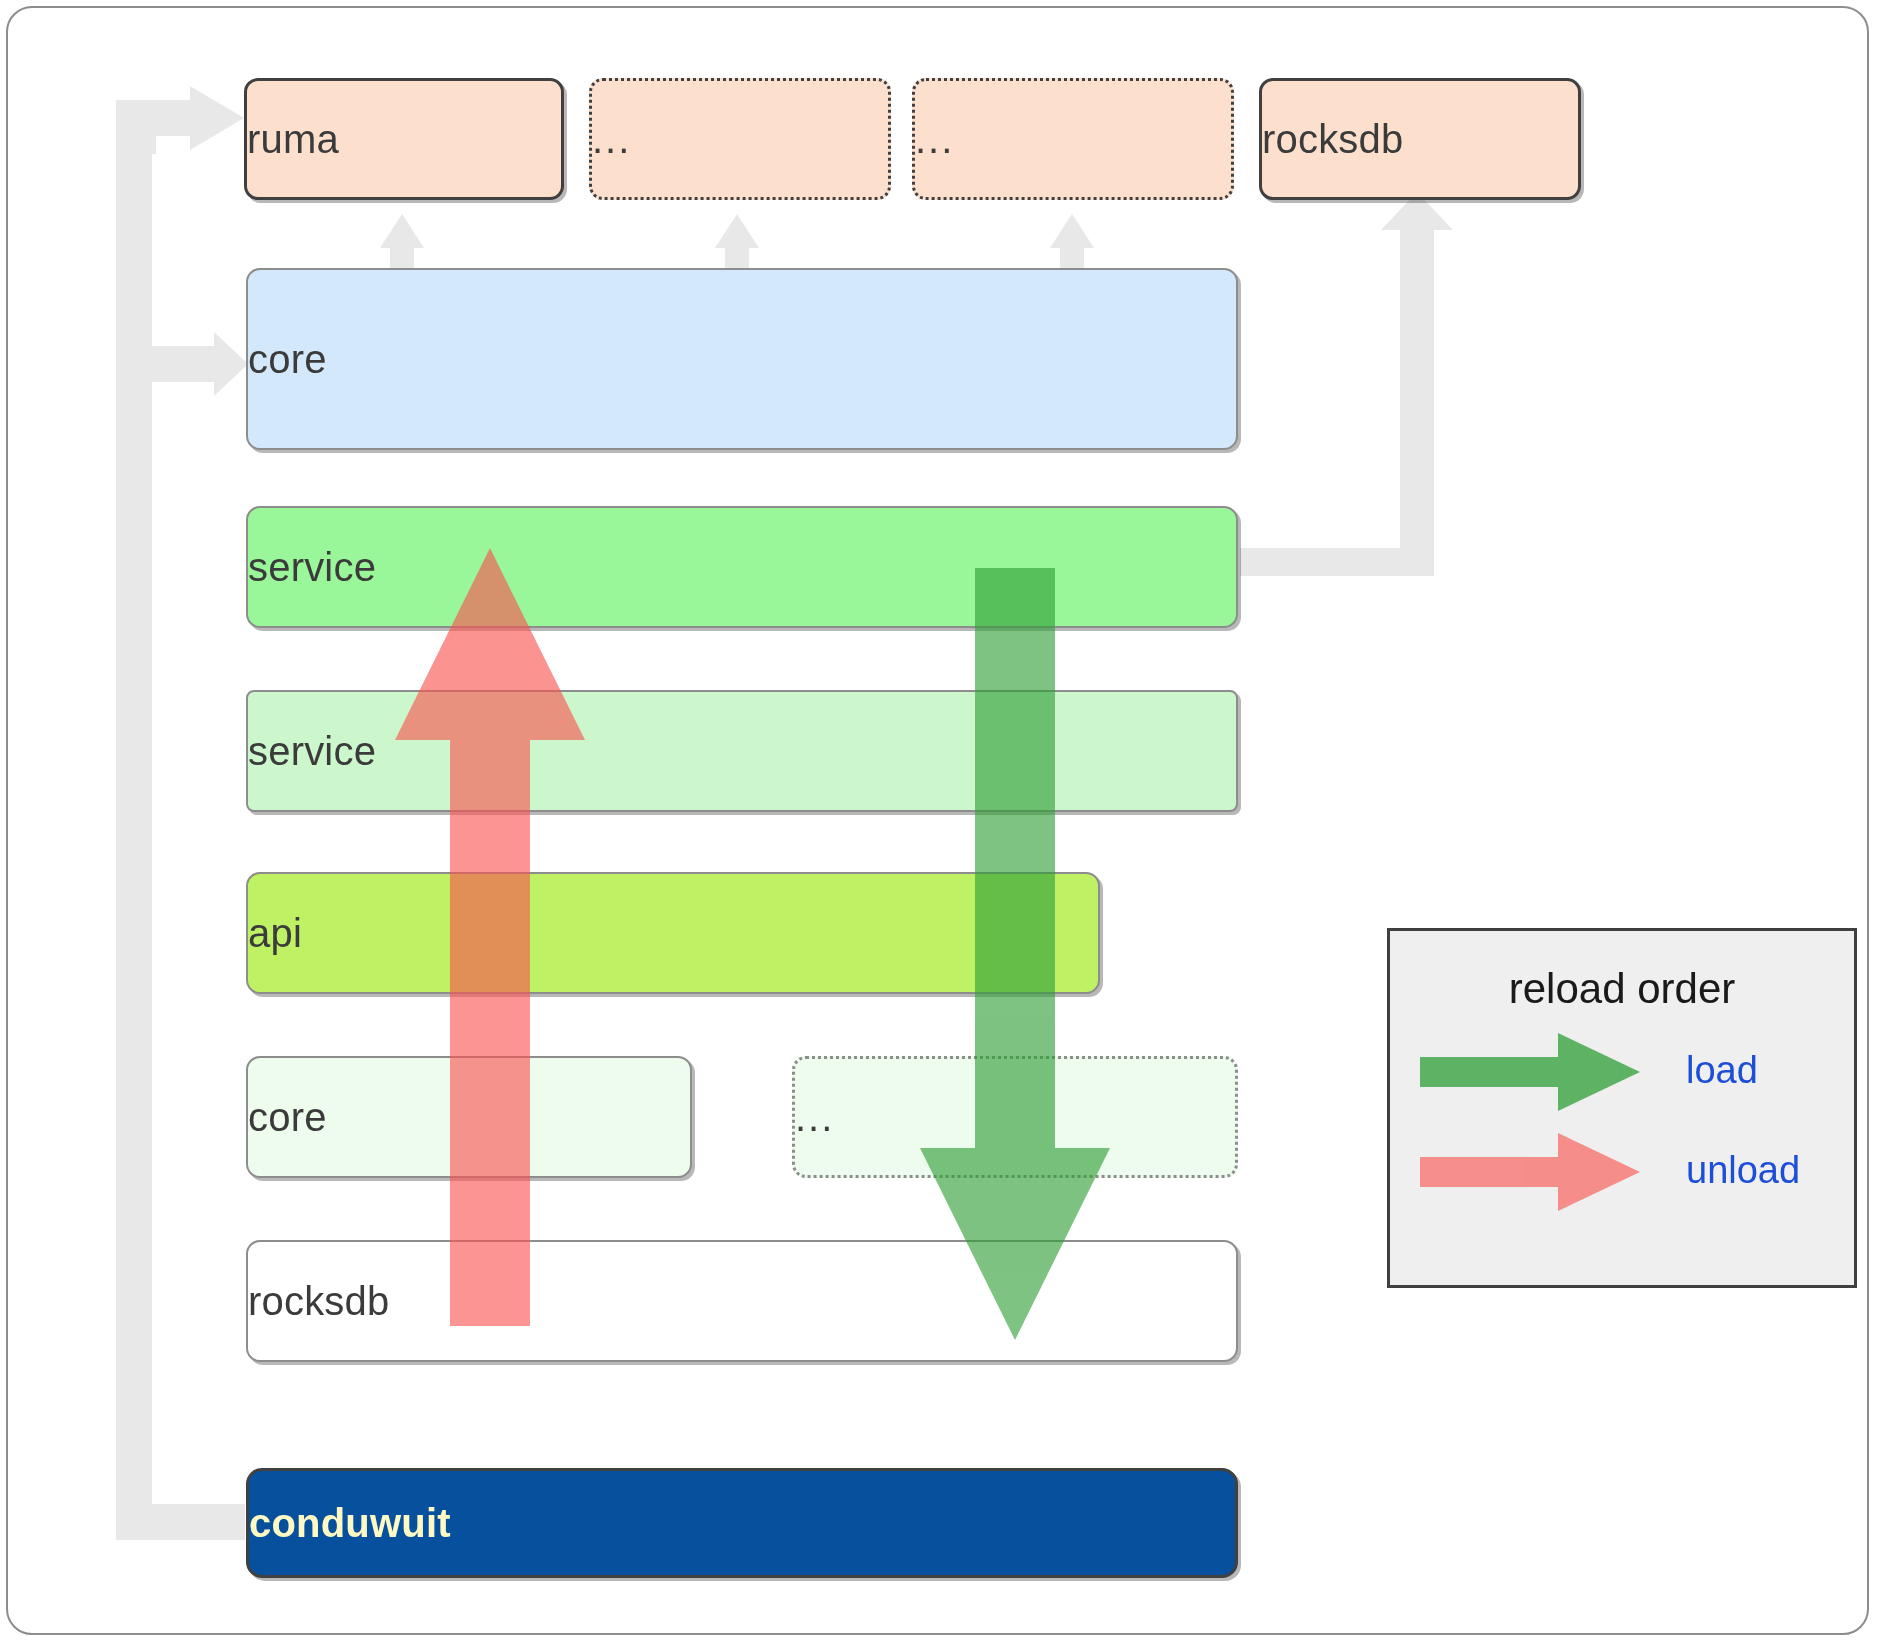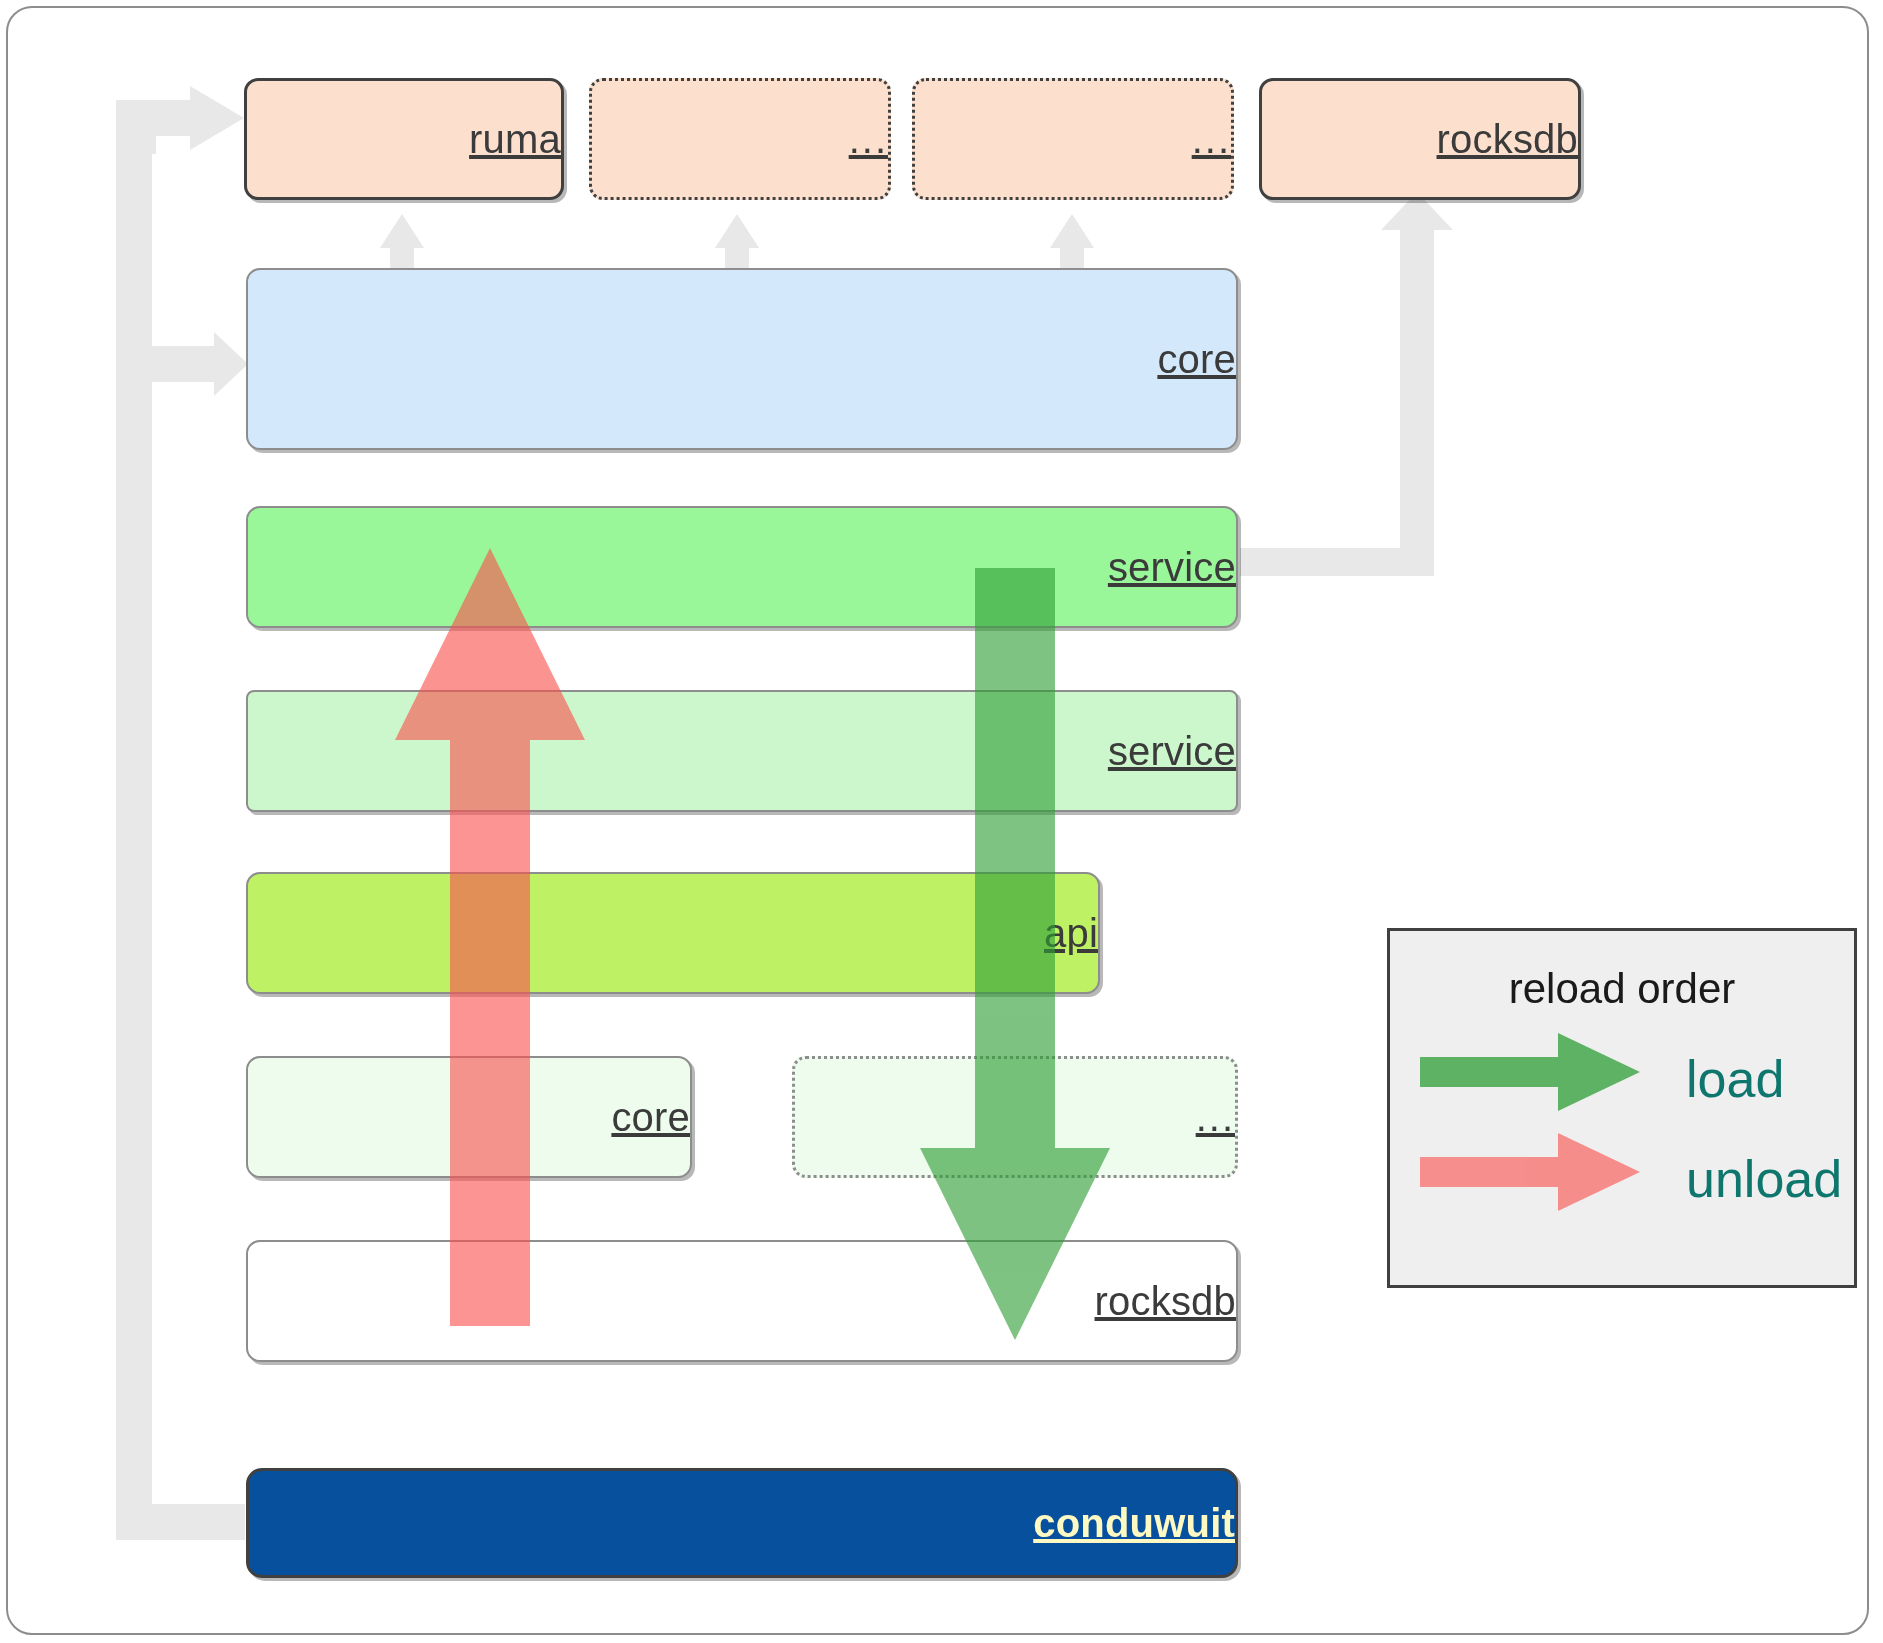--- a/index.html
+++ b/index.html
@@ -25,26 +25,25 @@
     border: 2px solid #8d8d8d;
     border-radius: 26px;
     box-sizing: border-box;
     background: #ffffff;
   }
   .node {
     position: absolute;
     box-sizing: border-box;
     display: flex;
     align-items: center;
-    justify-content: flex-end;
+    justify-content: flex-start;
     border-radius: 14px;
     font-size: 40px;
     color: #3b3b3b;
     letter-spacing: 0.2px;
-    text-decoration: underline;
   }
   .node.solid-dark { border: 3px solid #404040; }
   .node.dotted-dark { border: 3px dotted #404040; }
   .node.solid-gray { border: 2px solid #8d8d8d; }
   .node.dotted-gray { border: 3px dotted #8d8d8d; }
   .node.shadowed { box-shadow: 3px 3px 0 rgba(0,0,0,0.28); }
   .dots { letter-spacing: 2px; font-size: 40px; line-height: 0.6; }
 
   
   svg.layer {
@@ -67,22 +66,22 @@
   }
   #legend-title {
     position: absolute;
     width: 100%;
     text-align: center;
     font-size: 42px;
     color: #1a1a1a;
   }
   .legend-label {
     position: absolute;
-    font-size: 52px;
-    color: #0f766e;
+    font-size: 38px;
+    color: #1d4ed8;
   }
 </style>
 </head>
 <body>
 
 <div id="stage">
 
   <div id="frame"></div>
 
   <svg class="layer below" viewBox="0 0 1883 1643" xmlns="http://www.w3.org/2000/svg">

